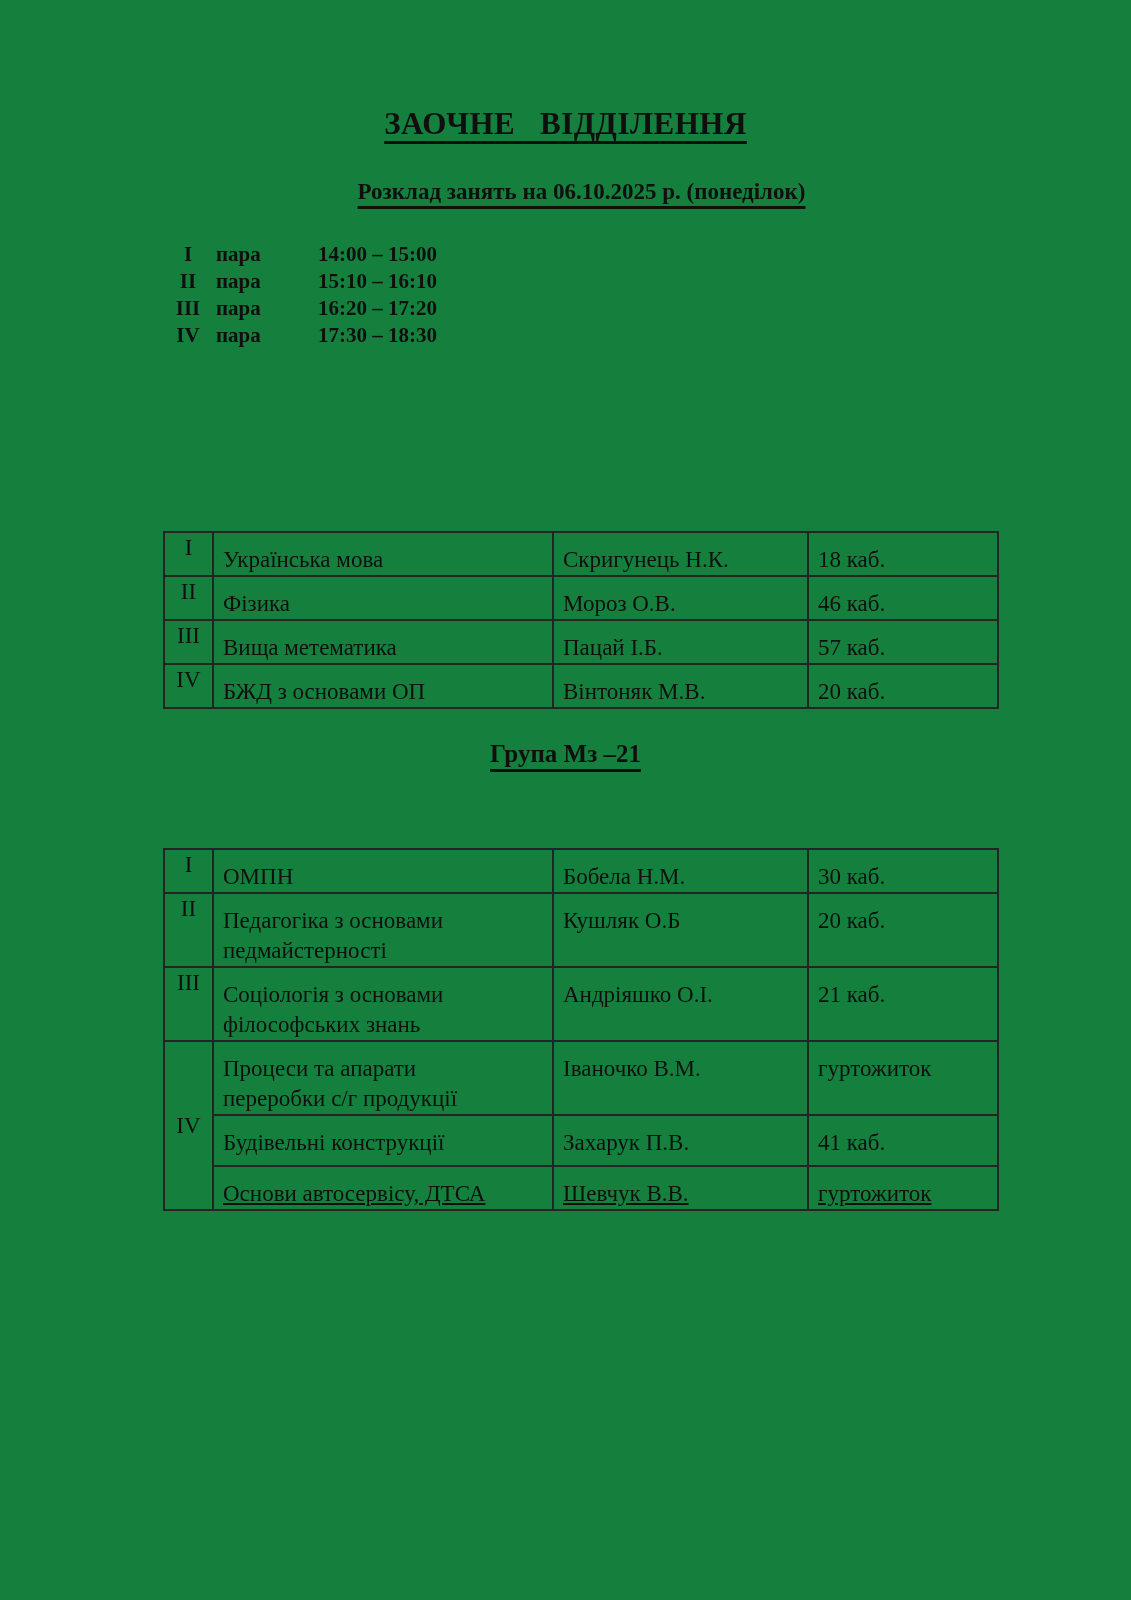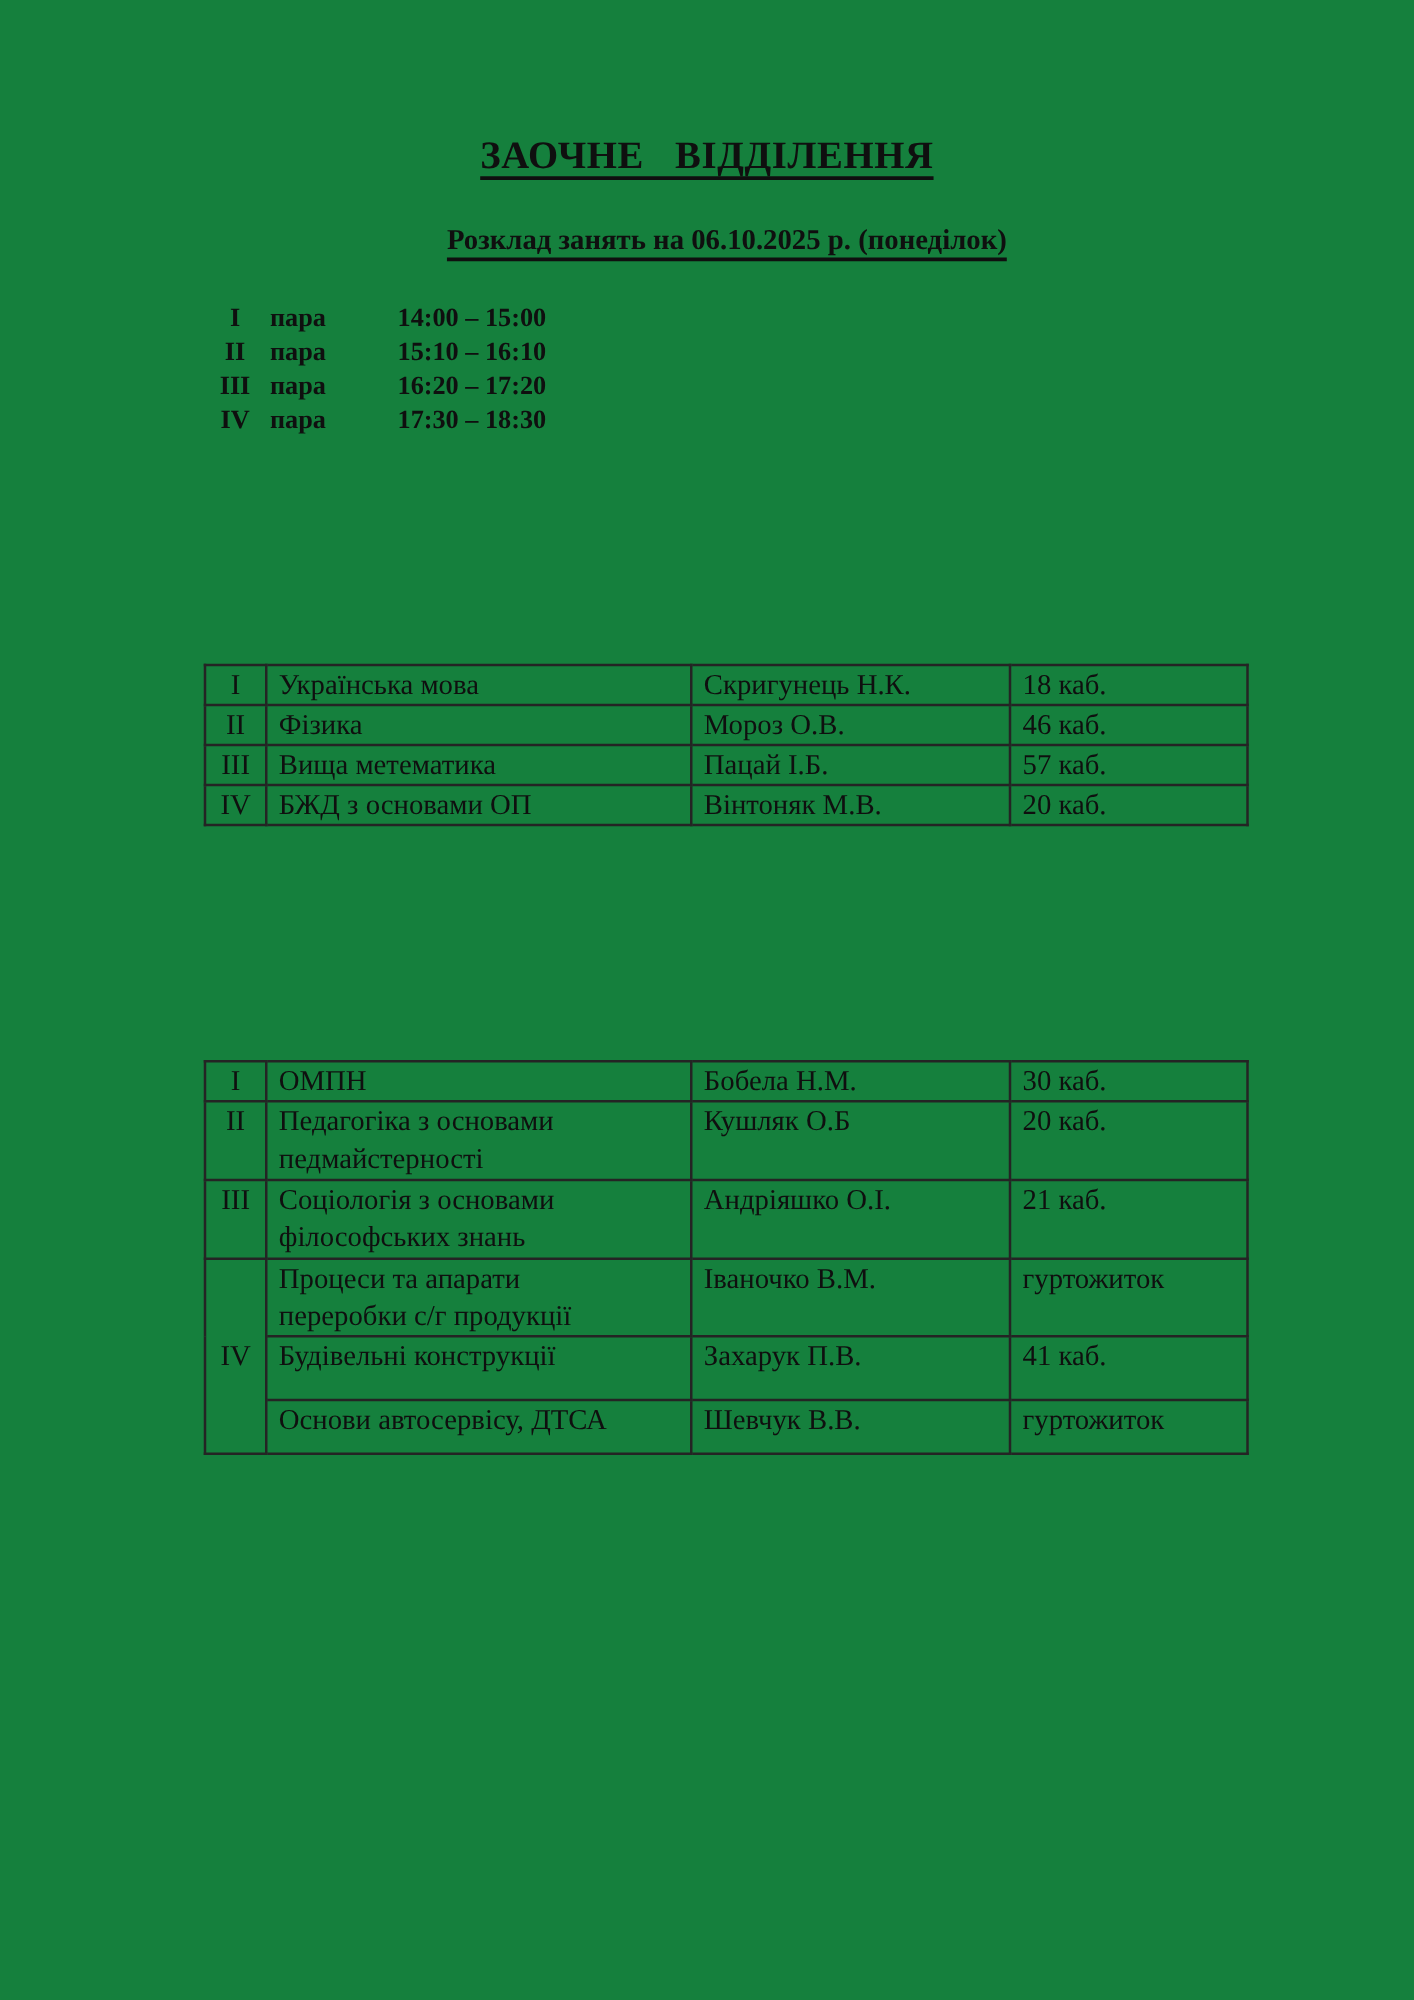--- a/index.html
+++ b/index.html
@@ -38,36 +38,36 @@
   .group-title.g2 { top:740px; }
 
   table.sched {
     position:absolute; left:163px; border-collapse:collapse;
     table-layout:fixed; font-size:23px;
   }
   table.t1 { top:531px; }
   table.t2 { top:848px; }
   .sched td {
     border:2px solid #242424; vertical-align:top;
-    padding:0 6px 0 9px; line-height:30px;
+    padding:12px 6px 0 9px; line-height:30px;
     overflow:hidden; white-space:pre-line;
   }
   .sched col.c-period  { width:49px; }
   .sched col.c-subject { width:340px; }
   .sched col.c-teacher { width:255px; }
   .sched col.c-room    { width:190px; }
   .sched td.p { text-align:center; padding:0 2px; }
   .sched td.p.mid { vertical-align:middle; }
 
   table.t1 tr { height:32px; }
   table.t2 tr.h1 { height:30px; }
   table.t2 tr.h2 { height:63px; }
   table.t2 tr.h2b { height:62px; }
   table.t2 tr.h3 { height:51px; }
-  table.t2 tr.h4 { height:43px; }
+  table.t2 tr.h4 { height:43px;text-decoration:underline; }
 </style>
 </head>
 <body>
 
 <div class="page">
 
   <div class="doc-title">
     <span class="u">ЗАОЧНЕ   ВІДДІЛЕННЯ</span>
   </div>
 
@@ -122,20 +122,23 @@
       </tr>
       <tr>
         <td class="p">IV</td>
         <td>БЖД з основами ОП</td>
         <td>Вінтоняк М.В.</td>
         <td>20 каб.</td>
       </tr>
     </tbody>
   </table>
 
+  <div class="group-title g2">
+    <span class="u">Група Мз –21</span>
+  </div>
 
   <table class="sched t2">
     <colgroup>
       <col class="c-period">
         <col class="c-subject">
         <col class="c-teacher">
         <col class="c-room">
     </colgroup>
     <tbody>
       <tr class="h1">

